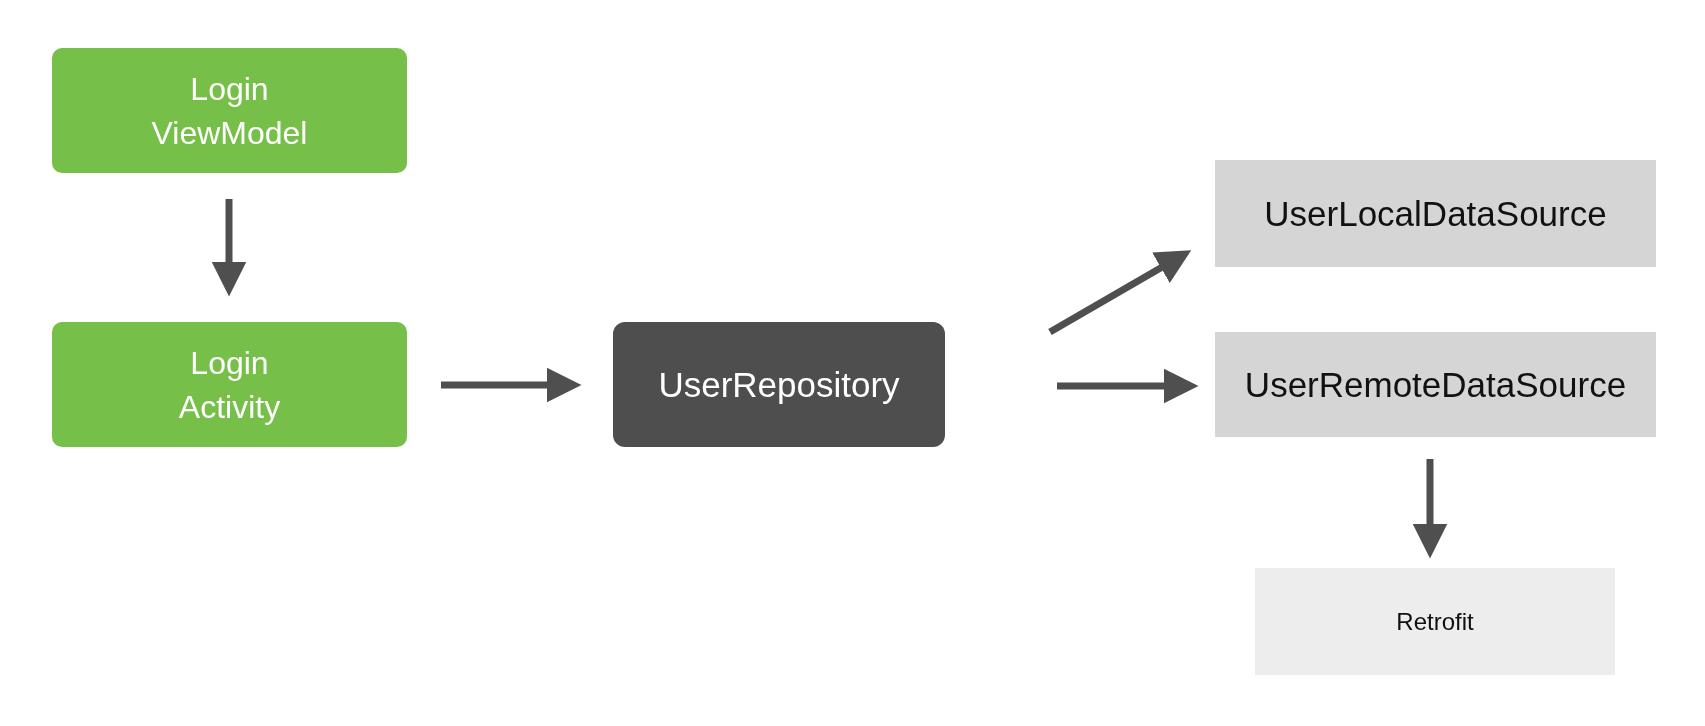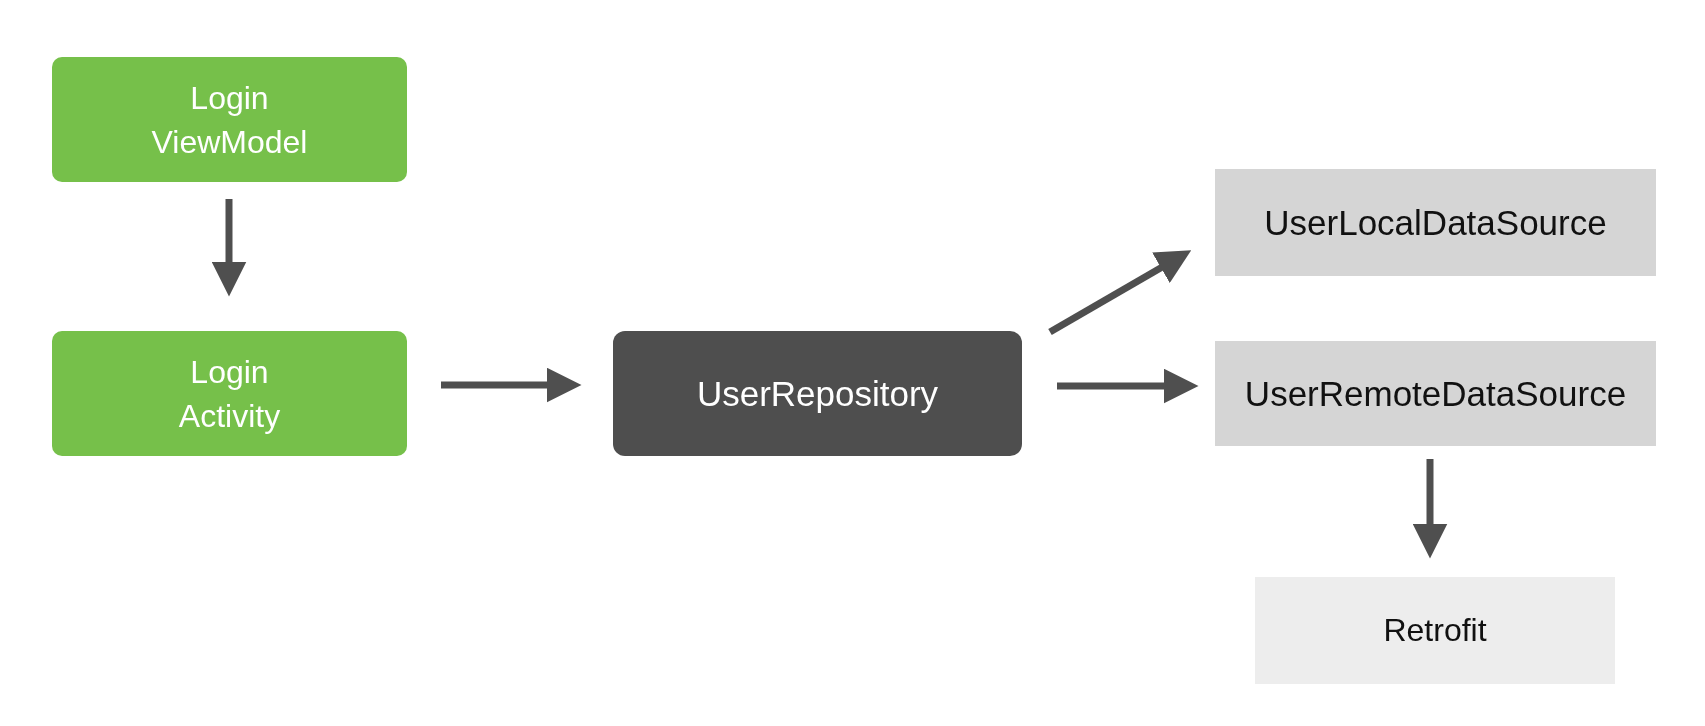--- a/index.html
+++ b/index.html
@@ -23,21 +23,20 @@
     height: 726px;
   }
   .node {
     position: absolute;
     display: flex;
     flex-direction: column;
     align-items: center;
     justify-content: center;
     text-align: center;
     box-sizing: border-box;
-    margin-top: 9px;
   }
   .node .line {
     display: block;
   }
   .node-green {
     background: #76C04A;
     color: #FFFFFF;
     border-radius: 10px;
     font-size: 32px;
     line-height: 44px;
@@ -49,25 +48,25 @@
     font-size: 35px;
   }
   .node-gray {
     background: #D5D5D5;
     color: #111111;
     font-size: 35px;
   }
   .node-lightgray {
     background: #EDEDED;
     color: #111111;
-    font-size: 32px;
+    font-size: 24px;
   }
   #node-login-activity      { left: 52px;   top: 48px;  width: 355px; height: 125px; }
   #node-login-viewmodel     { left: 52px;   top: 322px; width: 355px; height: 125px; }
-  #node-user-repository     { left: 613px;  top: 322px; width: 409px; height: 125px; }
+  #node-user-repository     { left: 613px;  top: 322px; width: 332px; height: 125px; }
   #node-user-local-ds       { left: 1215px; top: 160px; width: 441px; height: 107px; }
   #node-user-remote-ds      { left: 1215px; top: 332px; width: 441px; height: 105px; }
   #node-retrofit            { left: 1255px; top: 568px; width: 360px; height: 107px; }
 </style>
 </head>
 <body>
 
 <div class="canvas">
 
   <svg class="arrow-layer" viewBox="0 0 1705 726" xmlns="http://www.w3.org/2000/svg">

